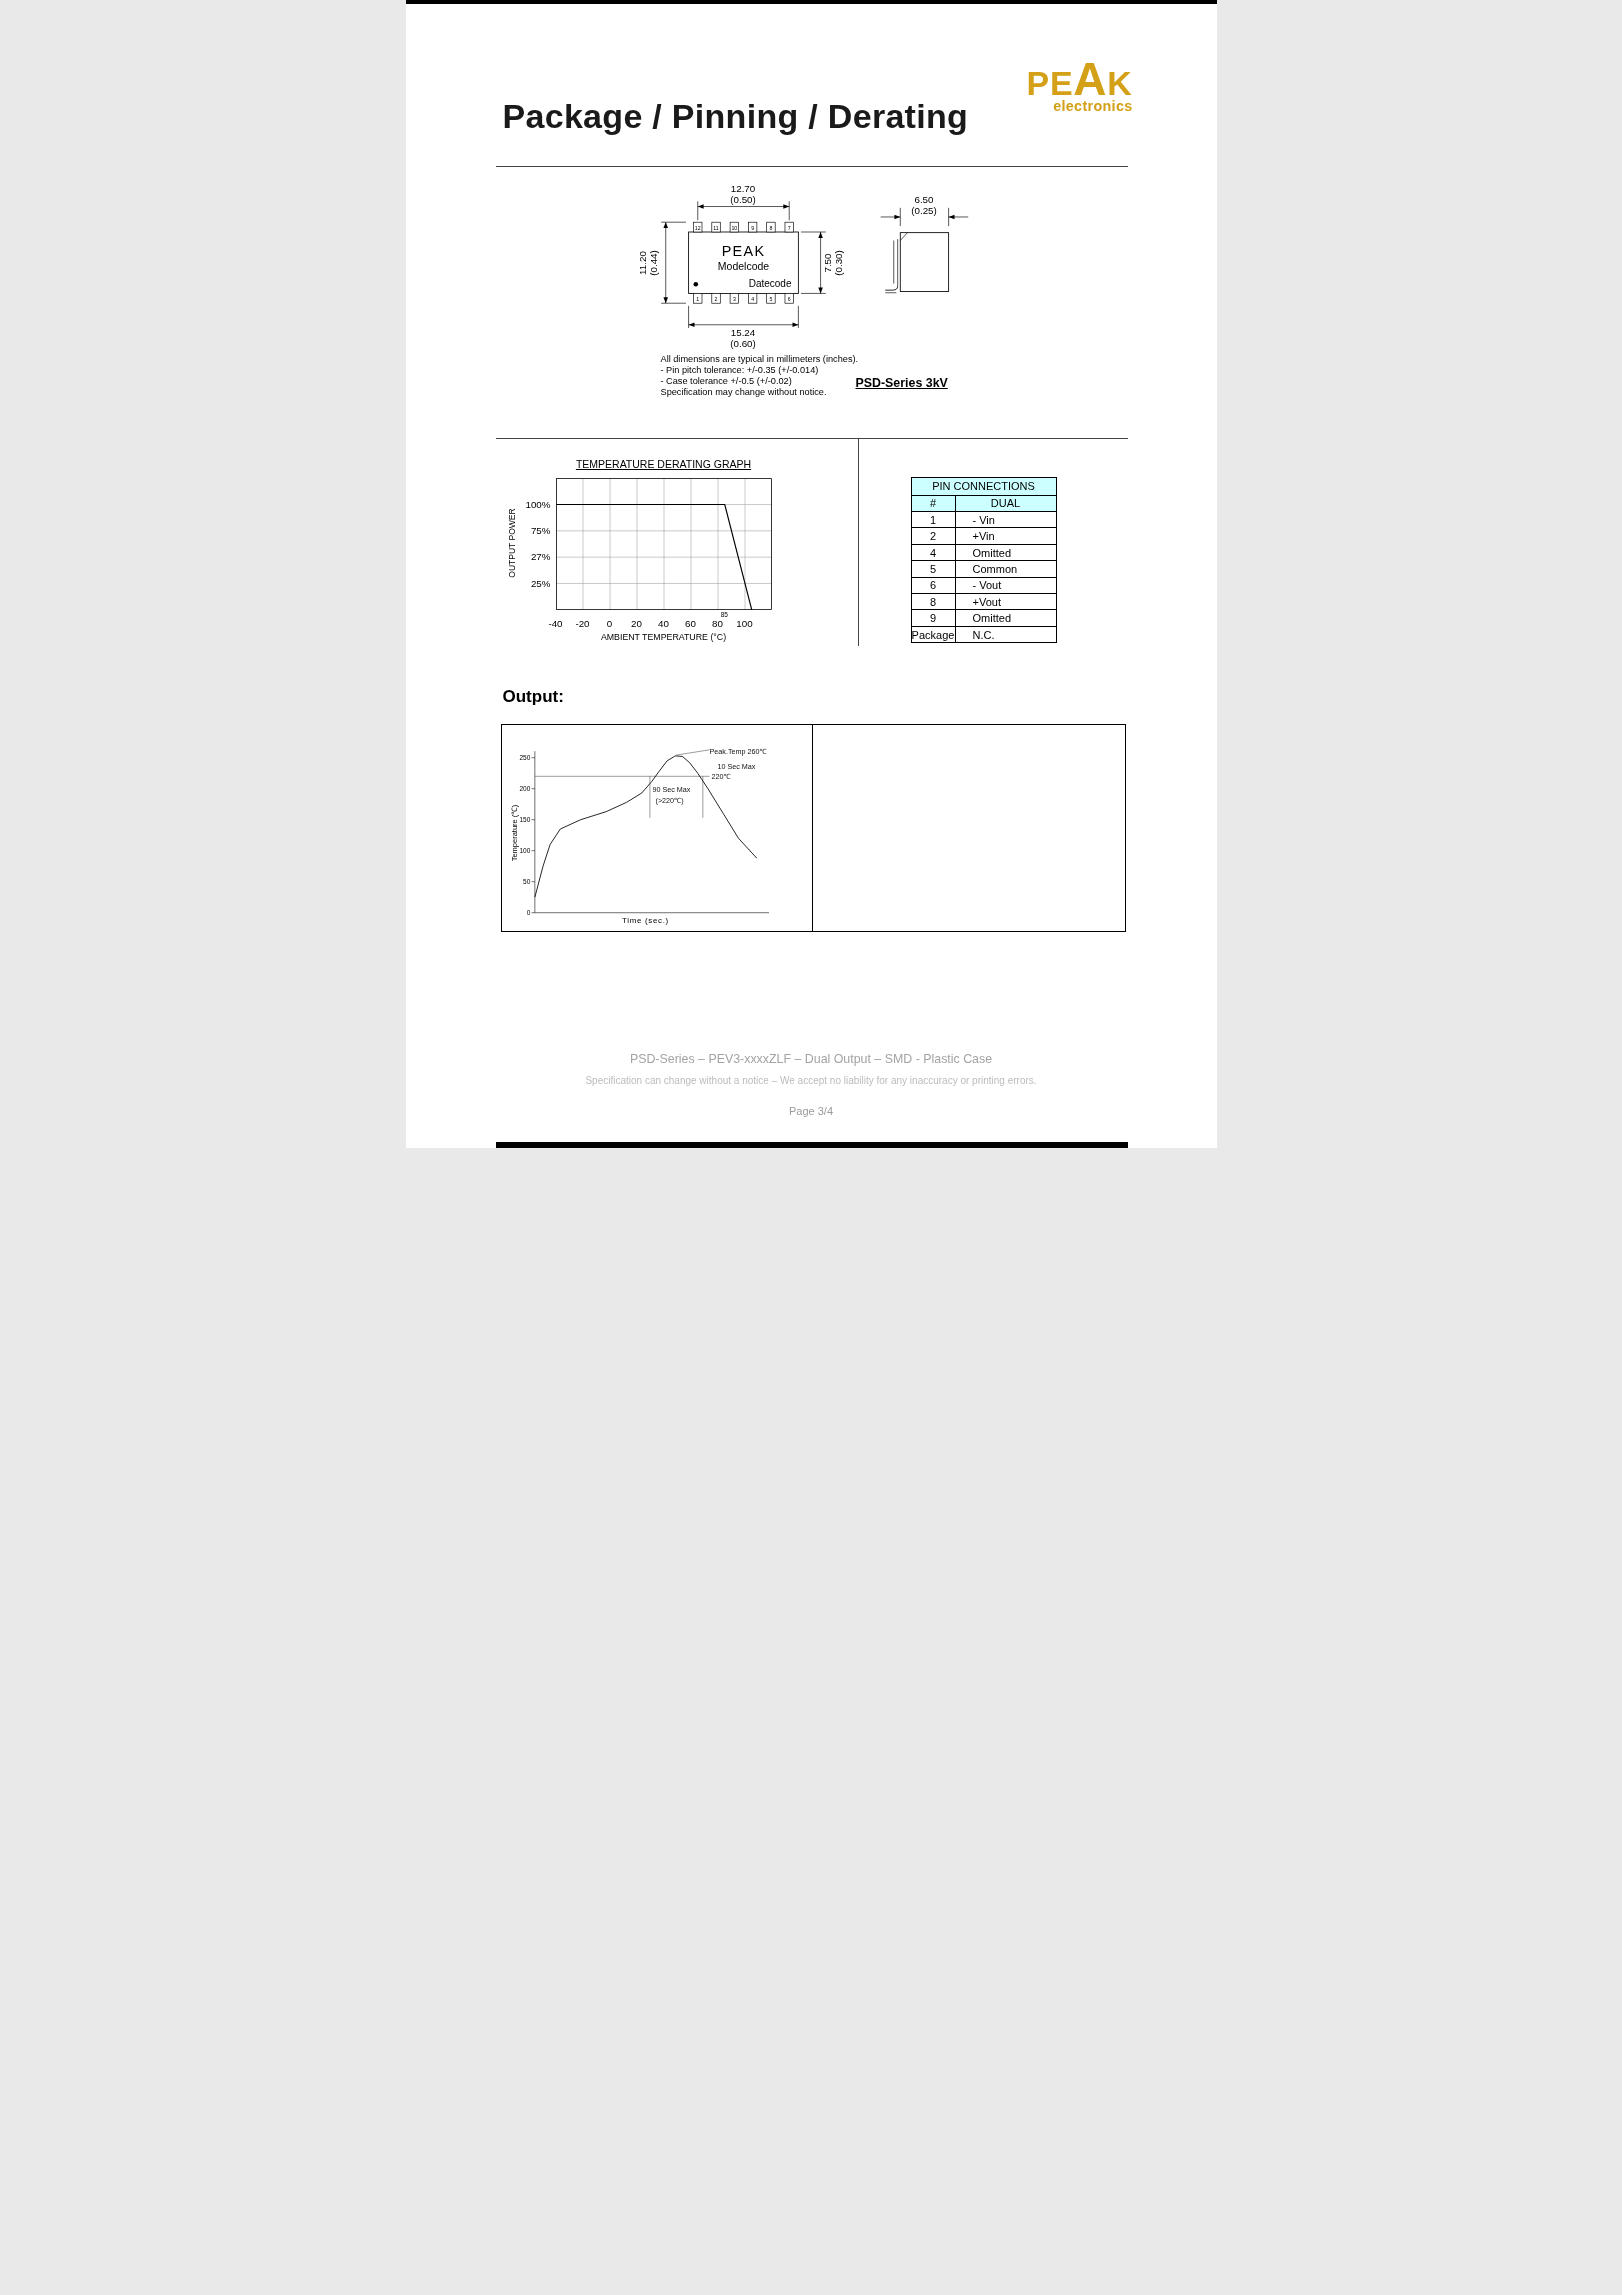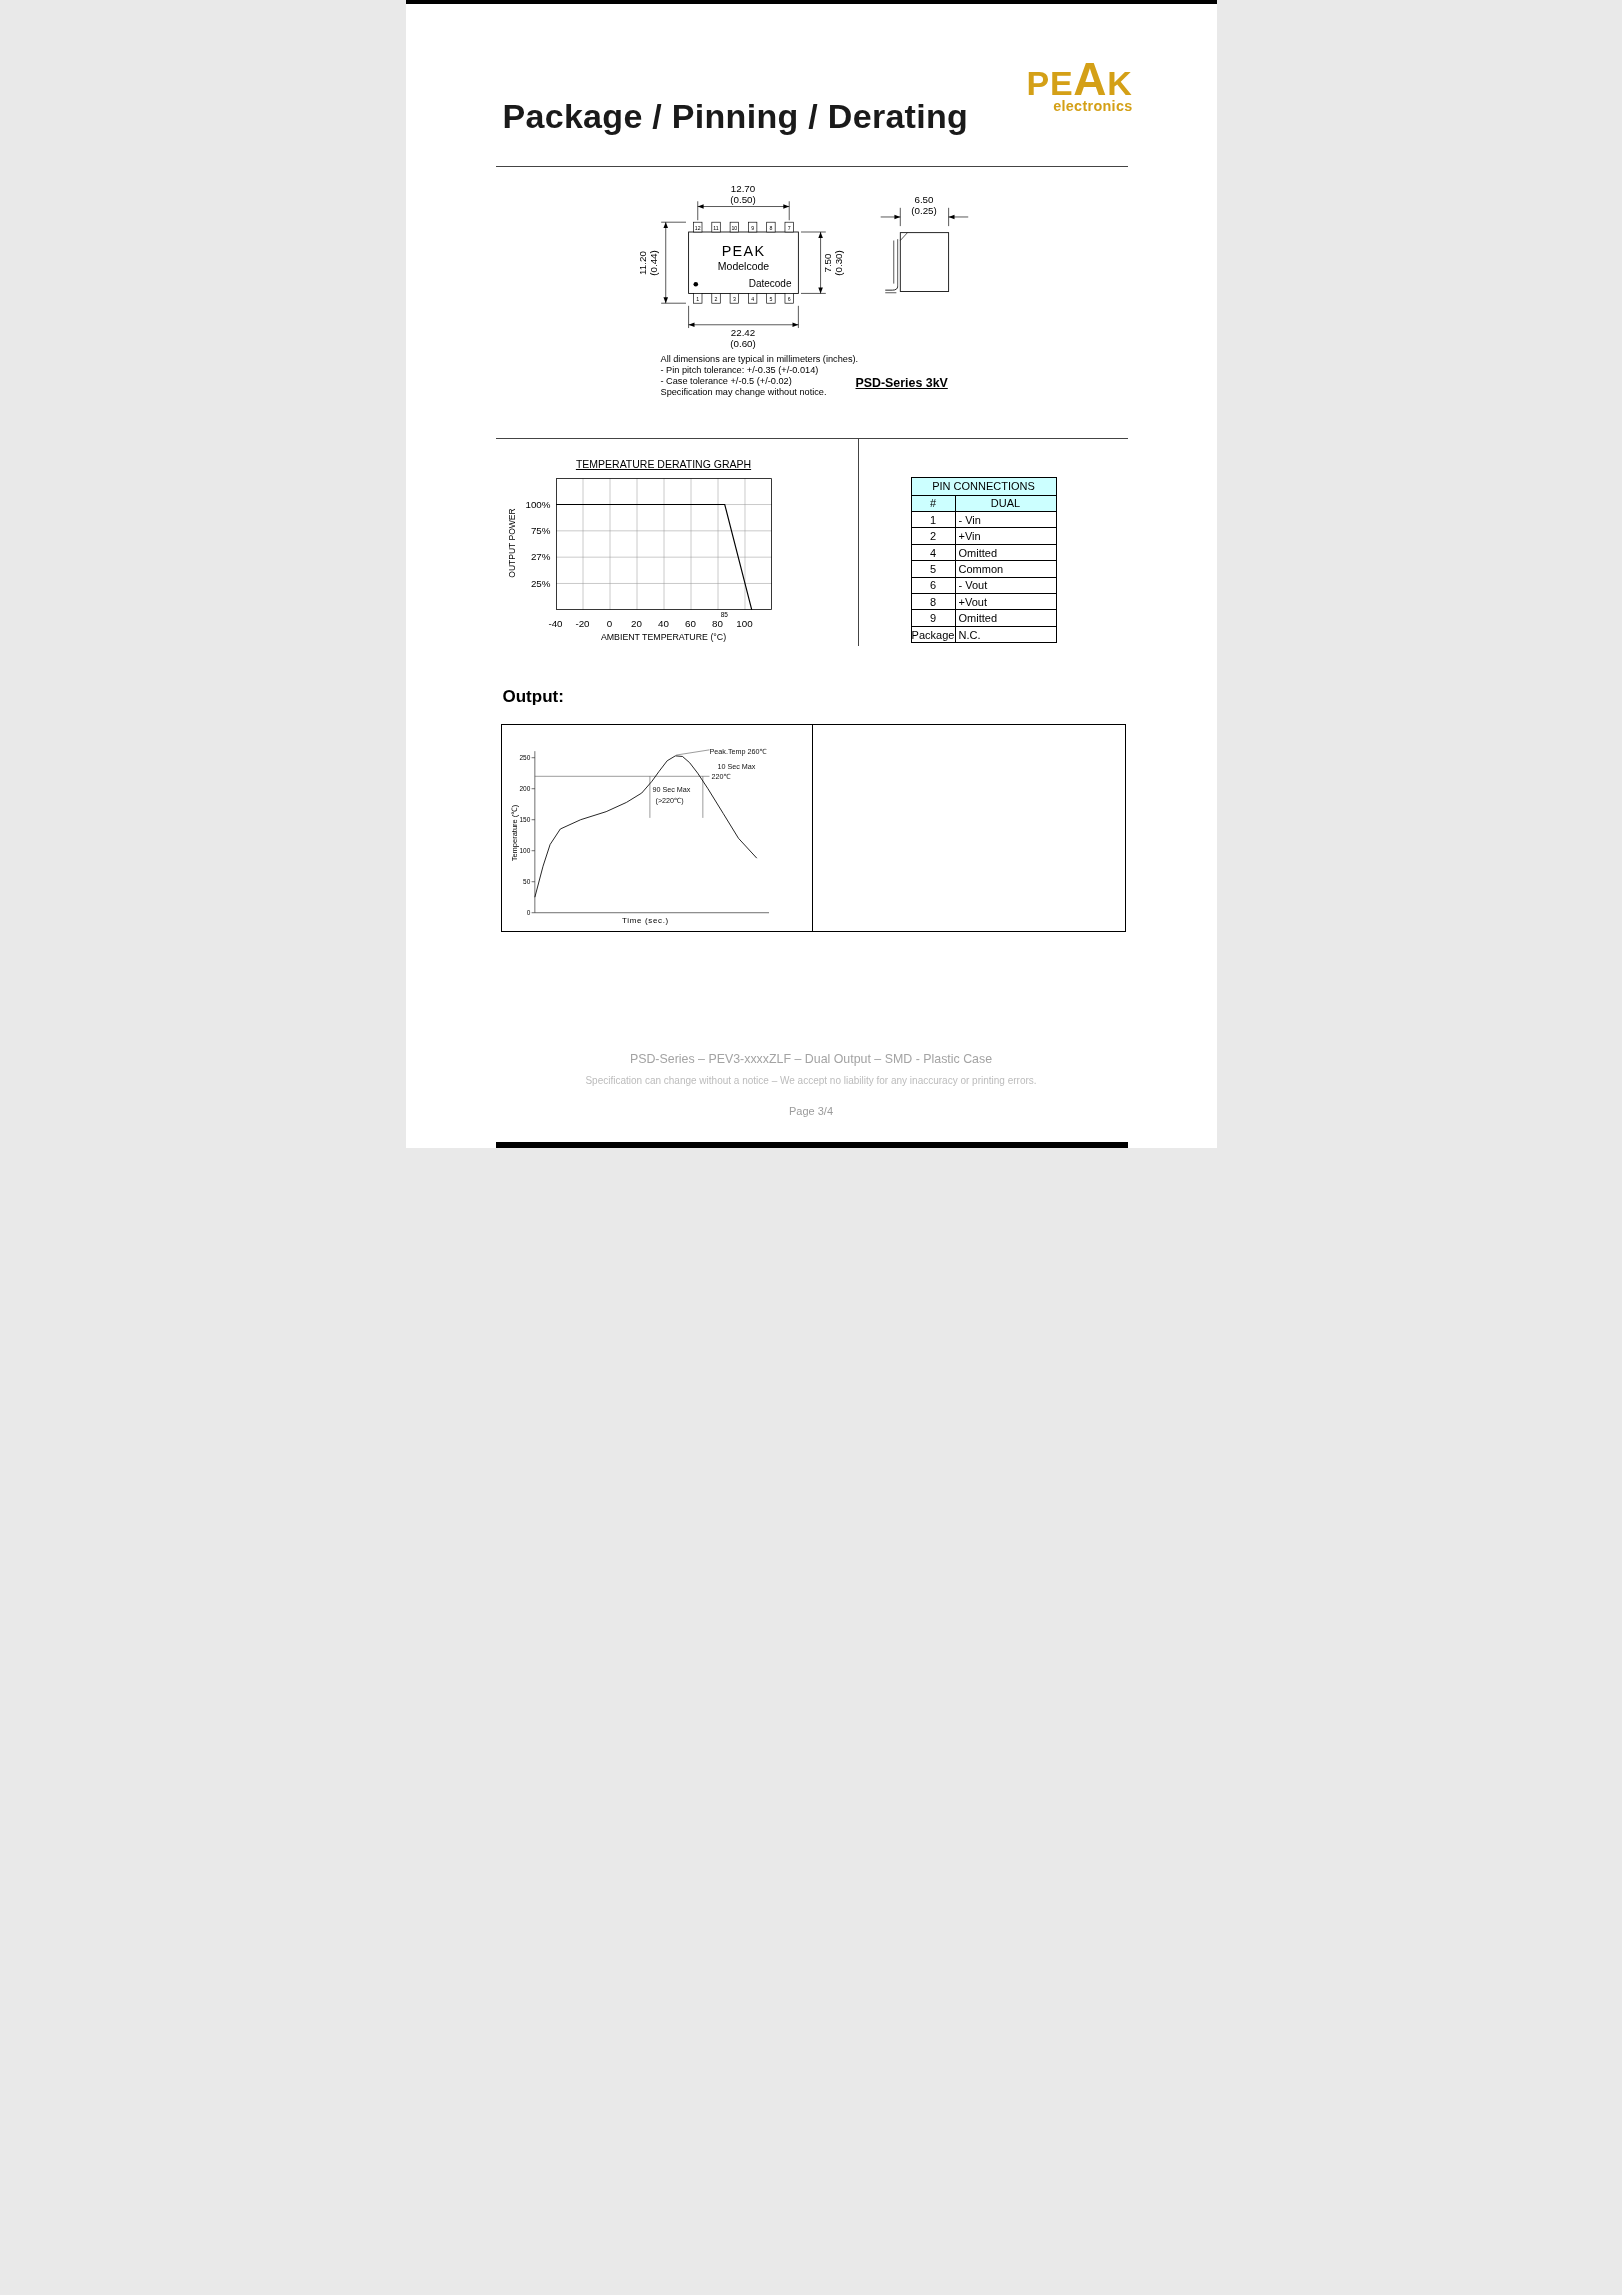--- a/index.html
+++ b/index.html
@@ -48,21 +48,21 @@
   .series.rf{stroke-width:1.3}
   .axis{stroke:#222;stroke-width:1}
   .refline{stroke:#555;stroke-width:.9;fill:none}
   
   .pin-table{position:absolute;left:505px;top:477px;width:146px;border-collapse:collapse;border:1.3px solid #000;font-size:11px}
   .pin-table th,.pin-table td{border:0.7px solid #000;height:16.4px;padding:0;font-weight:normal}
   .pin-table .tbl-title{text-align:center;height:17.7px}
   .pin-table .col-num{width:44px;text-align:center}
   .pin-table .col-dual{text-align:center}
   .pin-table td.num{text-align:center}
-  .pin-table td.fn{text-align:left;padding-left:3px}
+  .pin-table td.fn{text-align:left;padding-left:17px}
   
   .reflow-heading{position:absolute;left:97px;top:687px;font-size:17px;font-weight:bold}
   .reflow-box{position:absolute;left:95px;top:724px;width:625px;height:208px;border:0.7px solid #000;display:flex}
   .reflow-left{position:relative;width:311px;height:100%;border-right:0.7px solid #000}
   .reflow-right{flex:1}
   .reflow-left svg{position:absolute;left:0;top:0}
   .rf-ann{position:absolute;font-size:7.2px;color:#111;white-space:nowrap}
   .rf-peak{left:208px;top:21px}
   .rf-peak2{left:216px;top:37px}
   .rf-220{left:210px;top:46px}
@@ -159,21 +159,21 @@
         <text x="216" y="71.5" class="pin-num">7</text>
         <rect x="209.5" y="169" width="13" height="15" class="pin"></rect>
         <text x="216" y="180.5" class="pin-num">6</text>
       </svg>
 
     <div class="dim-label dim-top">
       <div>12.70</div>
       <div>(0.50)</div>
     </div>
     <div class="dim-label dim-bottom">
-      <div>22.42</div>
+      <div>15.24</div>
       <div>(0.60)</div>
     </div>
     <div class="dim-label dim-left">
       <div>11.20</div>
       <div>(0.44)</div>
     </div>
     <div class="dim-label dim-right">
       <div>7.50</div>
       <div>(0.30)</div>
     </div>

